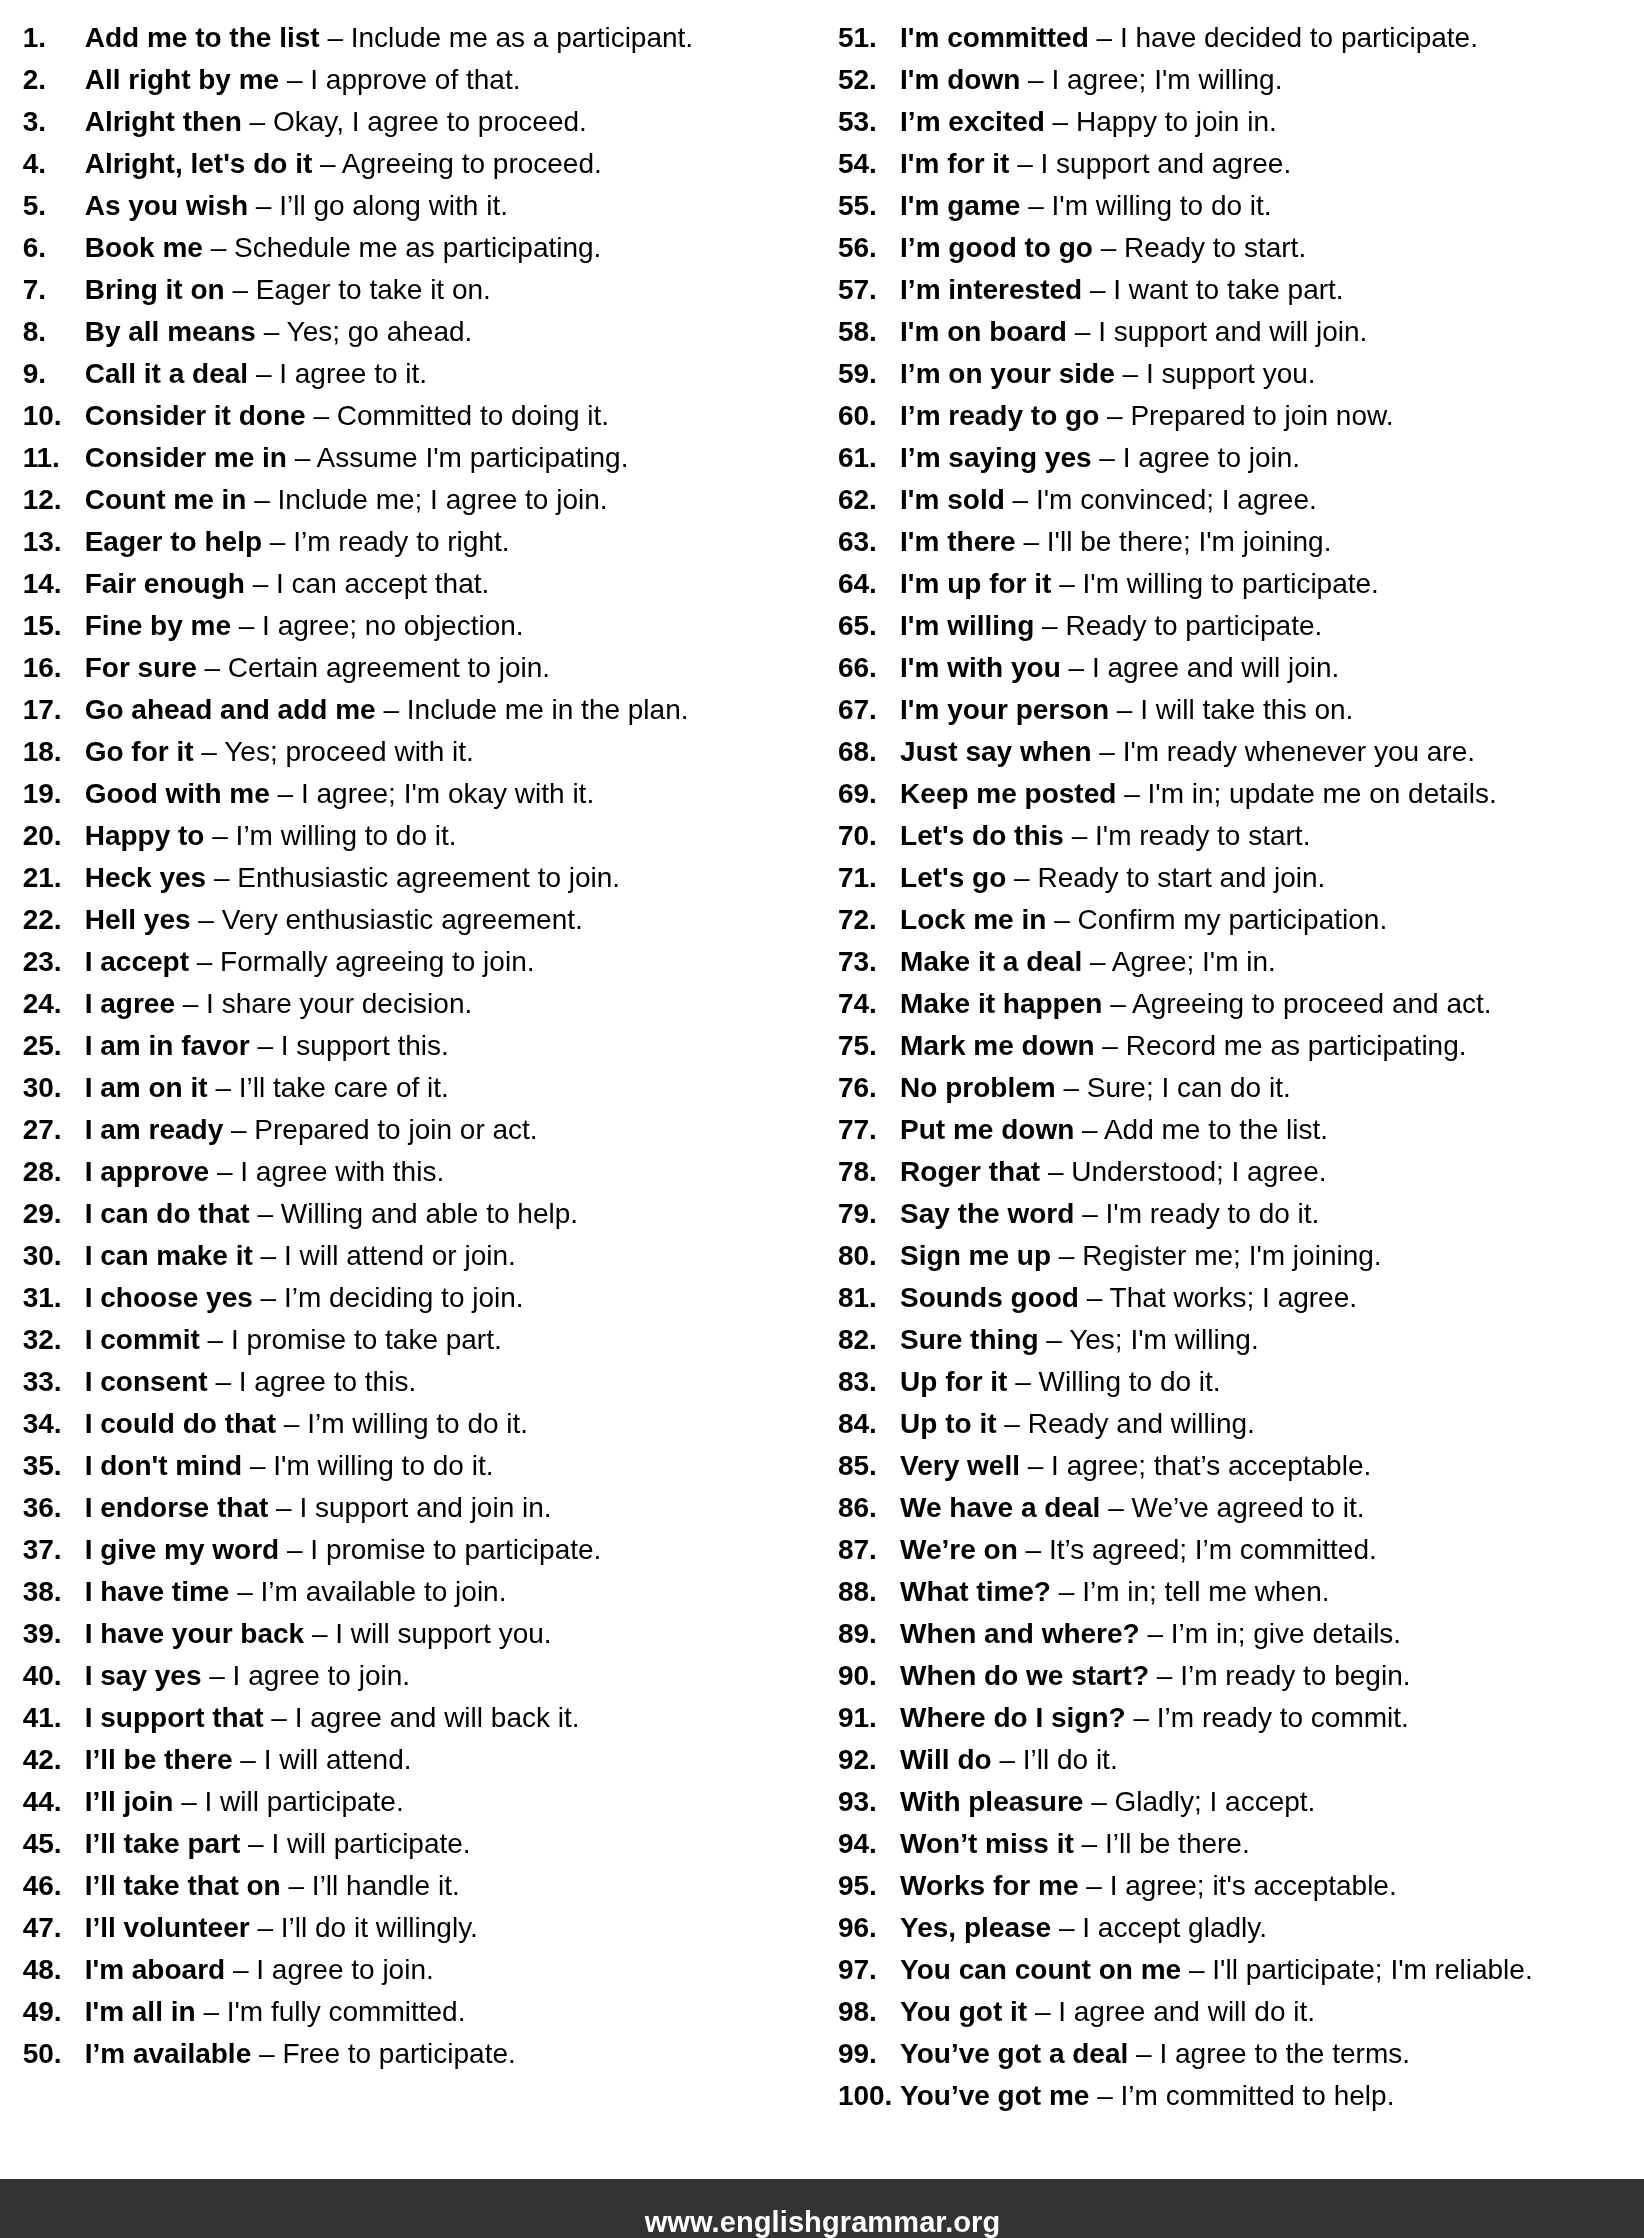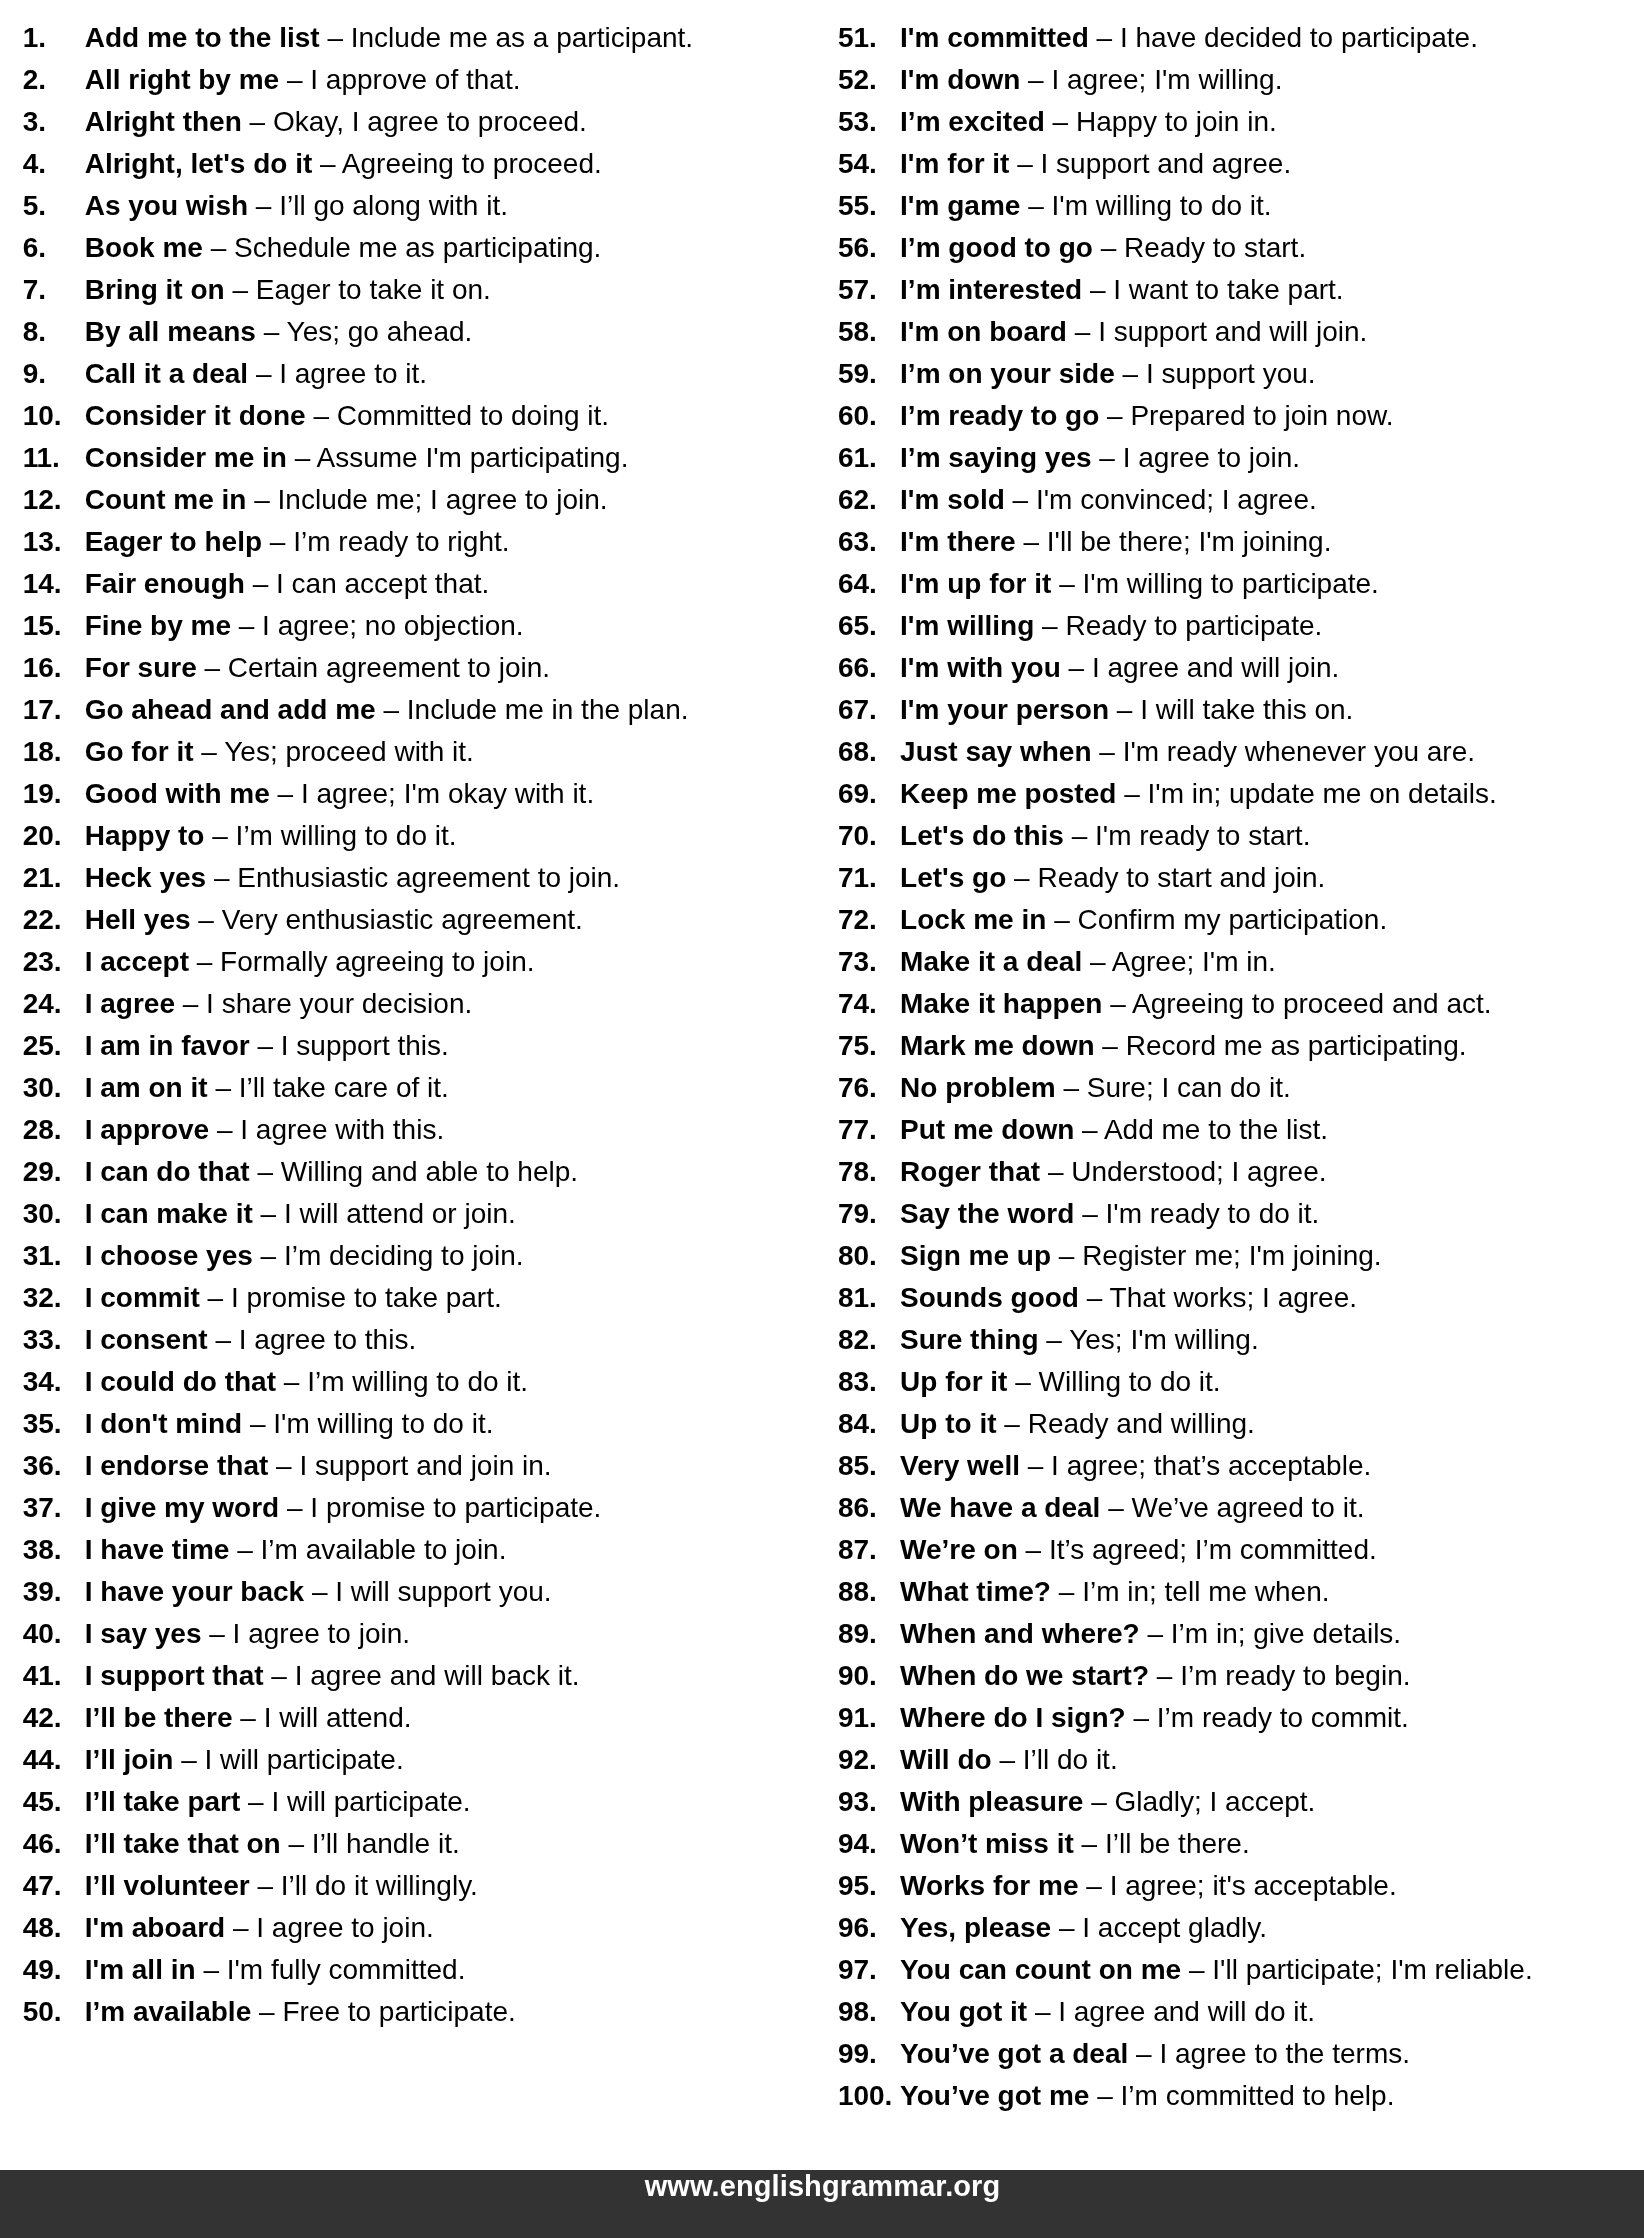--- a/index.html
+++ b/index.html
@@ -64,24 +64,24 @@
     font-weight: bold;
   }
   .dash {
     font-weight: normal;
   }
   .gloss {
     font-weight: normal;
   }
   .footer {
     flex: 0 0 auto;
-    height: 69px;
+    height: 60px;
     background: #333333;
     display: flex;
-    align-items: flex-start;
+    align-items: flex-end;
     justify-content: center;
   }
   .footer-text {
     color: #ffffff;
     font-weight: bold;
     font-size: 29px;
     letter-spacing: 0.1px;
   }
 </style>
 </head>
@@ -190,20 +190,24 @@
         </div>
         <div class="entry">
           <span class="num">25.</span>
           <span class="entry-body"><span class="term">I am in favor</span> <span class="dash">–</span> <span class="gloss">I support this.</span></span>
         </div>
         <div class="entry">
           <span class="num">30.</span>
           <span class="entry-body"><span class="term">I am on it</span> <span class="dash">–</span> <span class="gloss">I’ll take care of it.</span></span>
         </div>
         <div class="entry">
+          <span class="num">27.</span>
+          <span class="entry-body"><span class="term">I am ready</span> <span class="dash">–</span> <span class="gloss">Prepared to join or act.</span></span>
+        </div>
+        <div class="entry">
           <span class="num">28.</span>
           <span class="entry-body"><span class="term">I approve</span> <span class="dash">–</span> <span class="gloss">I agree with this.</span></span>
         </div>
         <div class="entry">
           <span class="num">29.</span>
           <span class="entry-body"><span class="term">I can do that</span> <span class="dash">–</span> <span class="gloss">Willing and able to help.</span></span>
         </div>
         <div class="entry">
           <span class="num">30.</span>
           <span class="entry-body"><span class="term">I can make it</span> <span class="dash">–</span> <span class="gloss">I will attend or join.</span></span>

